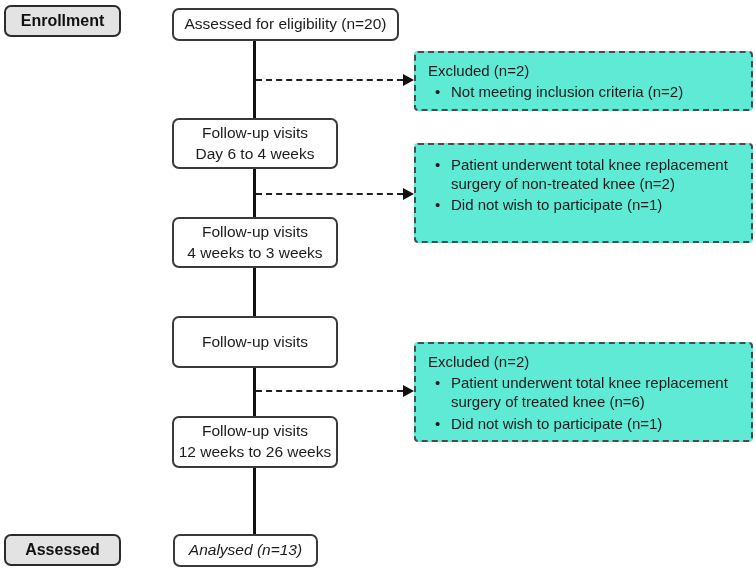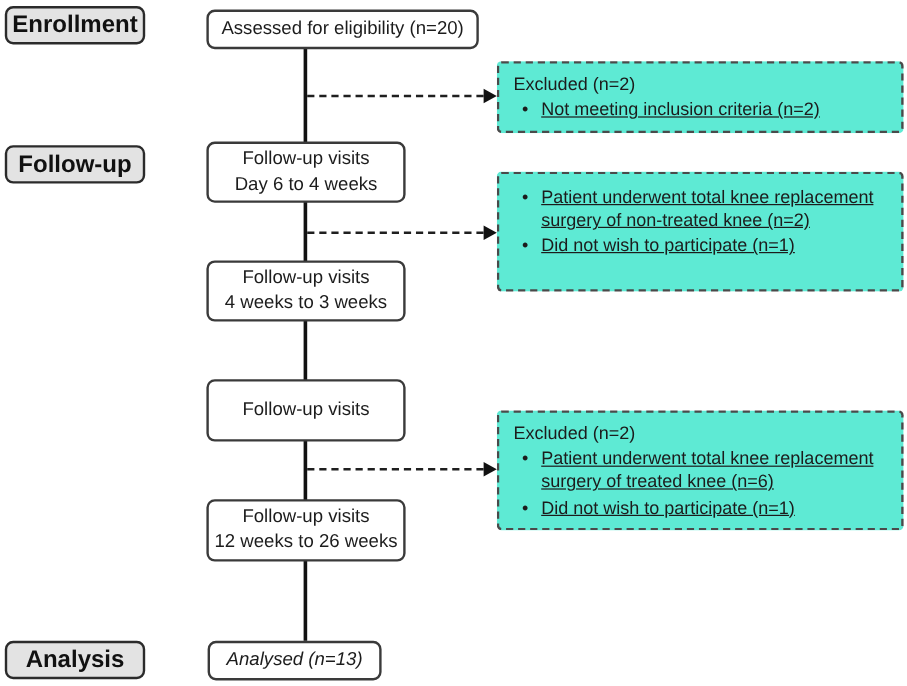--- a/index.html
+++ b/index.html
@@ -20,21 +20,21 @@
     left: 4px;
     width: 117px;
     height: 32px;
     background: #e3e3e3;
     border: 2px solid #2b2b2b;
     border-radius: 7px;
     display: flex;
     align-items: center;
     justify-content: center;
     font-weight: bold;
-    font-size: 20px;
+    font-size: 16px;
     color: #111111;
     z-index: 3;
   }
   .stage-enrollment { top: 5px; }
   .stage-followup  { top: 121px; }
   .stage-analysis  { top: 534px; }
 
   
   .flow-box {
     position: absolute;
@@ -119,44 +119,41 @@
     display: flex;
     align-items: flex-start;
     padding-left: 7px;
     margin-top: 2px;
   }
   .bullet-marker {
     flex: 0 0 auto;
     width: 16px;
     font-size: 15px;
   }
-  .bullet-text { flex: 1 1 auto; text-decoration: underline; }
+  .bullet-text { flex: 1 1 auto; }
 </style>
 </head>
 <body>
 
 <div class="canvas">
 
   <div class="vline"></div>
 
   <div class="dash-arrow arrow-1"></div>
   <div class="arrowhead ah-1"></div>
   <div class="dash-arrow arrow-2"></div>
   <div class="arrowhead ah-2"></div>
   <div class="dash-arrow arrow-3"></div>
   <div class="arrowhead ah-3"></div>
 
   <div class="stage-label stage-enrollment">
     <span>Enrollment</span>
   </div>
-  <div class="stage-label stage-followup">
-    <span>Follow-up</span>
-  </div>
   <div class="stage-label stage-analysis">
-    <span>Analysis</span>
+    <span>Assessed</span>
   </div>
 
   <div class="flow-box fb-assessed">
     <span>Assessed for eligibility (n=20)</span>
   </div>
 
   <div class="flow-box fb-fu1">
     <span>Follow-up visits</span>
     <span>Day 6 to 4 weeks</span>
   </div>

